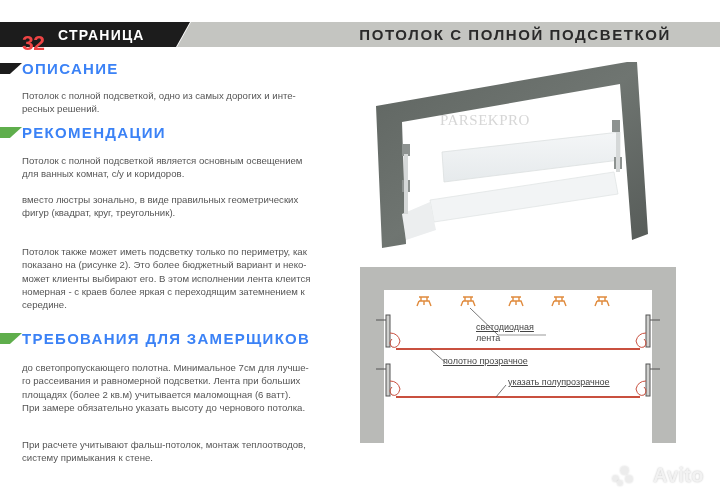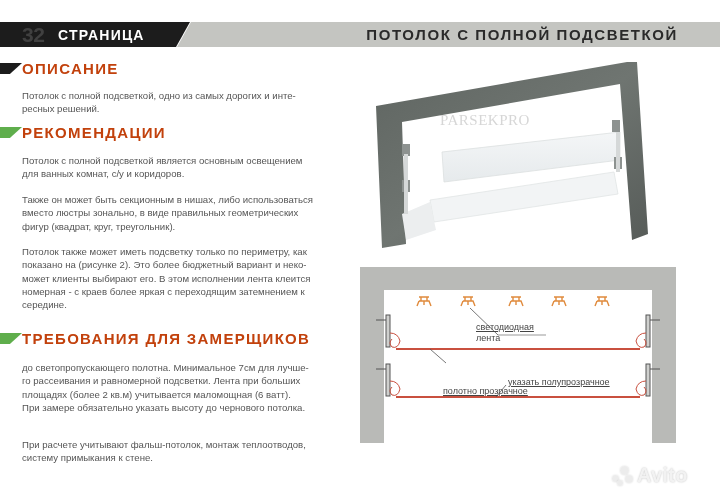--- a/index.html
+++ b/index.html
@@ -5,49 +5,49 @@
   * { margin: 0; padding: 0; box-sizing: border-box; }
   html, body { width: 720px; height: 503px; background: #ffffff; overflow: hidden; }
   body { position: relative; font-family: "DejaVu Sans", sans-serif; color: #4a4a4a; }
 
   
   .header { position: absolute; left: 0; top: 22px; width: 720px; height: 25px; }
   .header-dark { position: absolute; left: 0; top: 0; width: 190px; height: 25px; background: #1c1c1c;
     clip-path: polygon(0 0, 100% 0, calc(100% - 14px) 100%, 0 100%); }
   .header-grey { position: absolute; left: 177px; top: 0; width: 543px; height: 25px; background: #c4c5c1;
     clip-path: polygon(14px 0, 100% 0, 100% 100%, 0 100%); }
-  .page-num { position: absolute; left: 22px; top: 1px; color: #404040; font-family: "Liberation Sans", sans-serif;
+  .page-num { position: absolute; left: 22px; top: 9px; color: #ef4444; font-family: "Liberation Sans", sans-serif;
     font-weight: bold; font-size: 21px; line-height: 24px; letter-spacing: -0.5px; }
   .page-word { position: absolute; left: 58px; top: 5px; color: #fff; font-family: "Liberation Sans", sans-serif;
     font-weight: bold; font-size: 14px; line-height: 16px; letter-spacing: 1.2px; text-align: right; }
-  .page-title { position: absolute; right: 42px; top: 4px; color: #2a2a2a; font-family: "Liberation Sans", sans-serif;
+  .page-title { position: absolute; right: 49px; top: 4px; color: #2a2a2a; font-family: "Liberation Sans", sans-serif;
     font-weight: bold; font-size: 15px; line-height: 18px; letter-spacing: 1.6px; }
 
   
   .sec-head { position: absolute; left: 0; height: 18px; }
   .sec-marker { position: absolute; left: 0; top: 3px; width: 22px; height: 11px;
     clip-path: polygon(0 0, 100% 0, 45% 100%, 0 100%); }
   .sec-title { position: absolute; left: 22px; top: 0; font-family: "Liberation Sans", sans-serif; font-weight: bold;
-    font-size: 15px; line-height: 18px; letter-spacing: 1.3px; color: #c2410c; white-space: nowrap; }
+    font-size: 15px; line-height: 18px; letter-spacing: 1.3px; color: #3b82f6; white-space: nowrap; }
   .para { position: absolute; left: 22px; width: 320px; font-family: "Liberation Sans", sans-serif; font-size: 9.6px;
     line-height: 13.3px; color: #555; }
   .para span { display: block; white-space: nowrap; }
 
   
   .illus1 { position: absolute; left: 372px; top: 62px; width: 290px; height: 190px; }
   .watermark { position: absolute; left: 440px; top: 112px; font-family: "Liberation Serif", serif; font-size: 15px;
     color: rgba(180,180,180,0.55); letter-spacing: 0.5px; }
 
   
   .illus2 { position: absolute; left: 358px; top: 265px; width: 320px; height: 180px; }
   .diag-label { position: absolute; font-family: "Liberation Sans", sans-serif; font-size: 9px; line-height: 11px;
     color: #444; white-space: nowrap; }
   .diag-label.ul { text-decoration: underline; }
 
-  .avito { position: absolute; left: 612px; top: 464px; display: flex; align-items: center; gap: 3px; }
+  .avito { position: absolute; left: 612px; top: 464px; display: flex; align-items: center; gap: 19px; }
   .avito-dots { position: relative; width: 22px; height: 20px; }
   .avito-dots i { position: absolute; border-radius: 50%; background: rgba(235,235,235,0.95);
     box-shadow: 0 0 2px rgba(0,0,0,0.15); }
   .avito-text { font-family: "Liberation Sans", sans-serif; font-weight: bold; font-size: 20px; color: #f2f2f2;
     text-shadow: 0 0 2px rgba(0,0,0,0.25); letter-spacing: 0.3px; }
 </style>
 </head>
 <body>
 
 <div class="header">
@@ -69,21 +69,20 @@
 
 <div class="sec-head" style="top:124px;">
   <div class="sec-marker" style="background:#5fae4c;"></div>
   <div class="sec-title">РЕКОМЕНДАЦИИ</div>
 </div>
 <div class="para" style="top:154px;">
   <span>Потолок с полной подсветкой является основным освещением</span>
   <span>для ванных комнат, с/у и коридоров.</span>
 </div>
 <div class="para" style="top:193px;">
-  <span>Также он может быть секционным в нишах, либо использоваться</span>
   <span>вместо люстры зонально, в виде правильных геометрических</span>
   <span>фигур (квадрат, круг, треугольник).</span>
 </div>
 <div class="para" style="top:245px;">
   <span>Потолок также может иметь подсветку только по периметру, как</span>
   <span>показано на (рисунке 2). Это более бюджетный вариант и неко-</span>
   <span>может клиенты выбирают его. В этом исполнении лента клеится</span>
   <span>номерная - с краев более яркая с переходящим затемнением к</span>
   <span>середине.</span>
 </div>
@@ -175,21 +174,21 @@
   </g>
 
   <line x1="38" y1="84" x2="282" y2="84" stroke="#c9503f" stroke-width="1.8"></line>
   <line x1="38" y1="132" x2="282" y2="132" stroke="#c9503f" stroke-width="1.8"></line>
 
   <line x1="72" y1="84" x2="88" y2="98" stroke="#555" stroke-width="0.8"></line>
   <line x1="138" y1="132" x2="148" y2="120" stroke="#555" stroke-width="0.8"></line>
 </svg>
 <div class="diag-label ul" style="left:476px; top:322px;">светодиодная</div>
 <div class="diag-label" style="left:476px; top:333px;">лента</div>
-<div class="diag-label ul" style="left:443px; top:356px;margin-top:30px;">полотно прозрачное</div>
+<div class="diag-label ul" style="left:443px; top:356px;">полотно прозрачное</div>
 <div class="diag-label ul" style="left:508px; top:377px;">указать полупрозрачное</div>
 
 <div class="avito">
   <div class="avito-dots">
     <i style="left:8px; top:0; width:9px; height:9px;"></i>
     <i style="left:0; top:9px; width:7px; height:7px;"></i>
     <i style="left:13px; top:9px; width:8px; height:8px;"></i>
     <i style="left:5px; top:14px; width:6px; height:6px;"></i>
   </div>
   <div class="avito-text">Avito</div>

